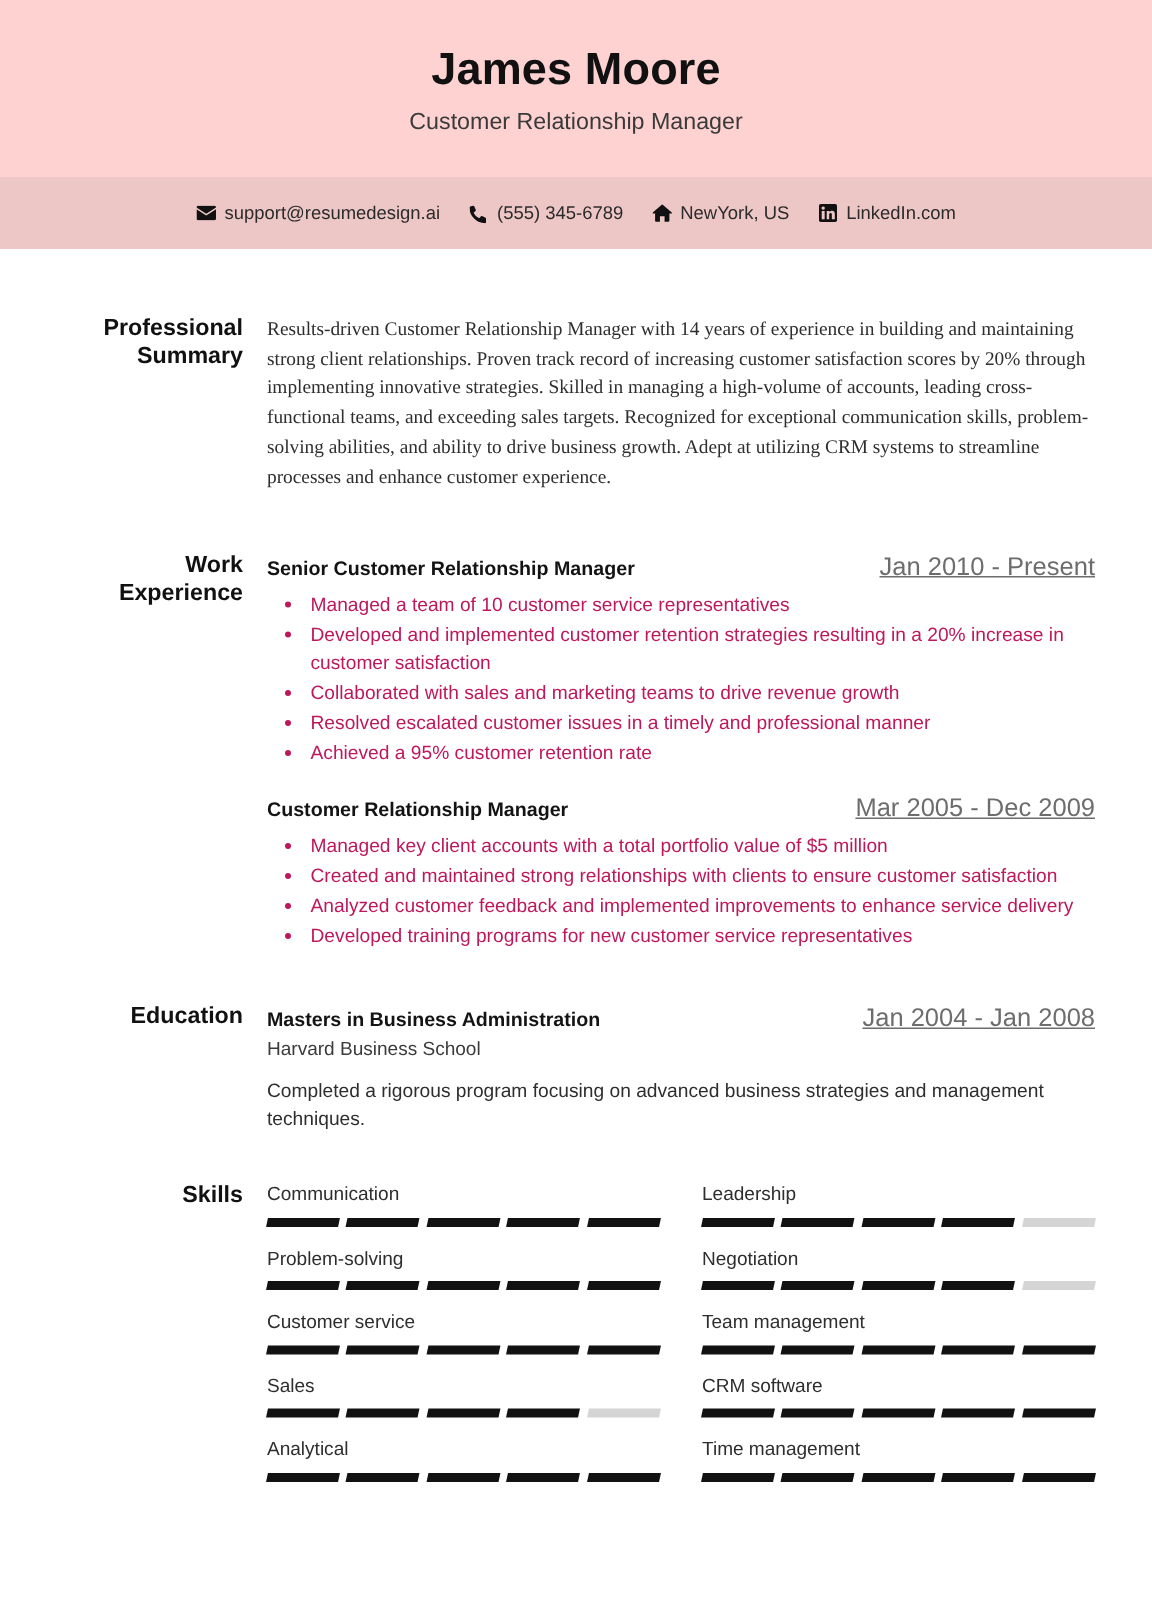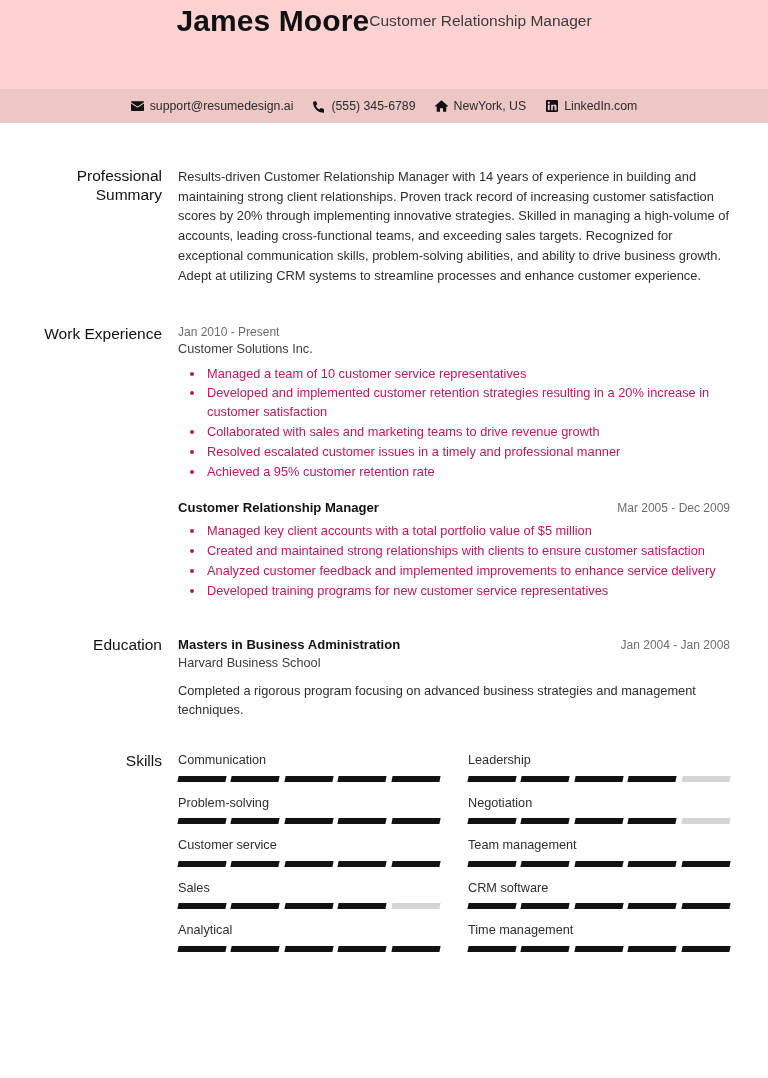--- a/index.html
+++ b/index.html
@@ -7,44 +7,45 @@
     width: 768px;
     height: 1078px;
     overflow: hidden;
     background: #ffffff;
     font-family: "Liberation Sans", sans-serif;
   }
 
   
   .banner {
     background: #ffd2d2;
-    height: 89px;
-    display: flex;
-    align-items: flex-start;
+    height: 118px;
+    display: flex;
+    flex-direction: column;
+    align-items: center;
     justify-content: center;
     padding-top: 4px;
   }
   .cand-name {
     font-size: 30px;
     font-weight: bold;
     color: #111111;
     letter-spacing: 0.1px;
     line-height: 1.15;
   }
   .cand-title {
     font-size: 15.5px;
     color: #3a3a3a;
     margin-top: 8px;
     line-height: 1.2;
   }
 
   
   .contact-bar {
     background: #edc6c6;
-    height: 34px;
+    height: 48px;
     display: flex;
     align-items: center;
     justify-content: center;
     gap: 19px;
   }
   .contact-item {
     display: flex;
     align-items: center;
     gap: 6px;
     font-size: 12.3px;
@@ -67,35 +68,36 @@
   .section {
     display: flex;
     align-items: flex-start;
   }
   .sec-label {
     width: 140px;
     flex: 0 0 140px;
     text-align: right;
     padding-right: 16px;
     font-size: 15.5px;
-    font-weight: normal;
+    font-weight: bold;
     color: #111111;
     line-height: 1.22;
   }
   .sec-body {
     flex: 1 1 auto;
     min-width: 0;
   }
 
   #section-summary { margin-top: 44px; }
   .summary-text {
     font-size: 12.9px;
     line-height: 1.53;
     color: #2e2e2e;
     text-align: left;
+    font-family: Liberation Serif, serif;
   }
 
   #section-experience { margin-top: 40px; }
   #section-education  { margin-top: 34px; }
   #section-skills     { margin-top: 33px; }
 
   
   .entry { margin-bottom: 0; }
   .entry + .entry { margin-top: 17px; }
   .entry-head {
@@ -104,24 +106,25 @@
     justify-content: space-between;
     gap: 12px;
   }
   .entry-title {
     font-size: 13.1px;
     font-weight: bold;
     color: #131313;
     line-height: 1.3;
   }
   .entry-date {
-    font-size: 12px;
+    font-size: 17px;
     color: #6d6d6d;
     white-space: nowrap;
     flex: 0 0 auto;
+    text-decoration: underline;
   }
   .entry-org {
     font-size: 12.7px;
     color: #3b3b3b;
     line-height: 1.35;
     margin-top: 2px;
   }
   .entry-desc {
     font-size: 12.8px;
     color: #2e2e2e;
@@ -223,23 +226,23 @@
     <div class="sec-body">
       <div class="summary-text">Results-driven Customer Relationship Manager with 14 years of experience in building and maintaining strong client relationships. Proven track record of increasing customer satisfaction scores by 20% through implementing innovative strategies. Skilled in managing a high-volume of accounts, leading cross-functional teams, and exceeding sales targets. Recognized for exceptional communication skills, problem-solving abilities, and ability to drive business growth. Adept at utilizing CRM systems to streamline processes and enhance customer experience.</div>
     </div>
   </div>
 
   <div class="section" id="section-experience">
     <div class="sec-label">Work Experience</div>
     <div class="sec-body" id="experience-list">
         <div class="entry">
           <div class="entry-head">
+            <div class="entry-title">Senior Customer Relationship Manager</div>
             <div class="entry-date">Jan 2010 - Present</div>
           </div>
-          <div class="entry-org">Customer Solutions Inc.</div>
           <ul class="bullets">
             <li>Managed a team of 10 customer service representatives</li>
             <li>Developed and implemented customer retention strategies resulting in a 20% increase in customer satisfaction</li>
             <li>Collaborated with sales and marketing teams to drive revenue growth</li>
             <li>Resolved escalated customer issues in a timely and professional manner</li>
             <li>Achieved a 95% customer retention rate</li>
           </ul>
         </div>
         <div class="entry">
           <div class="entry-head">

